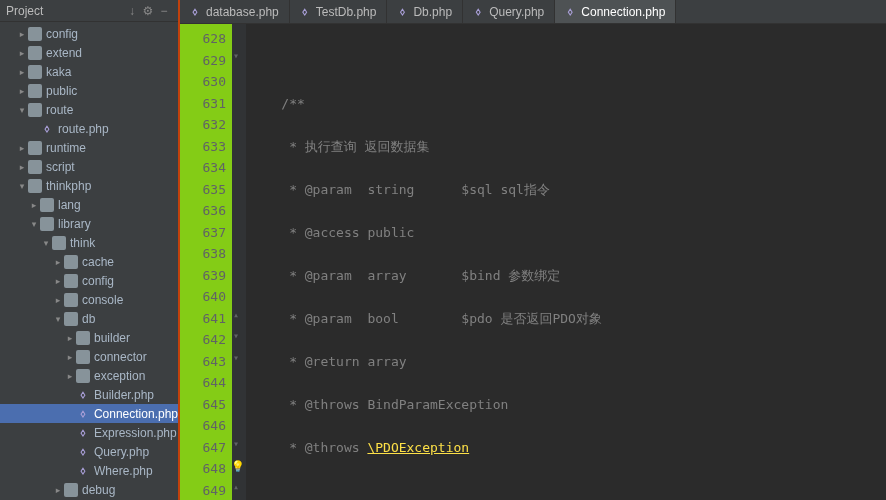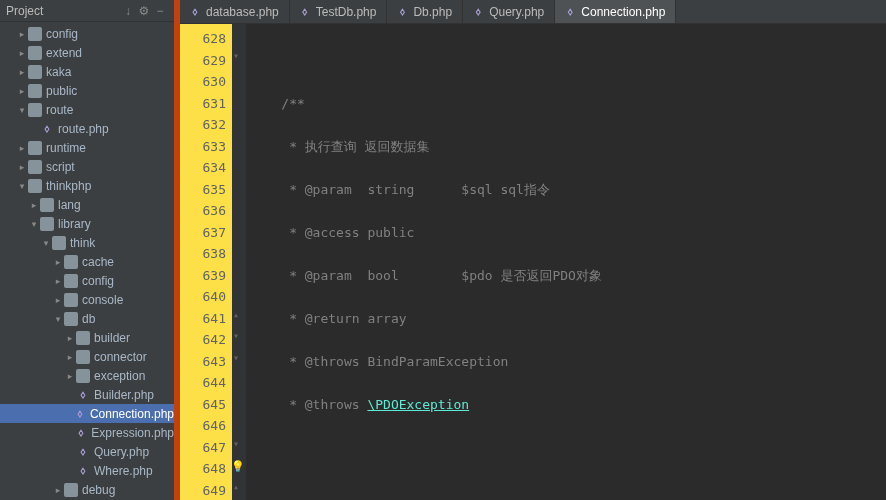--- a/index.html
+++ b/index.html
@@ -1,40 +1,40 @@
 <!DOCTYPE html>
 <html><head>
 <meta charset="utf-8">
 <style>
 * { margin: 0; padding: 0; box-sizing: border-box; }
 body { font-family: "Segoe UI", -apple-system, sans-serif; font-size: 12px; background: #2b2b2b; color: #a9b7c6; overflow: hidden; width: 886px; height: 500px; }
 .app { display: flex; height: 500px; }
-.sidebar { width: 180px; background: #3c3f41; border-right: 6px solid #c2410c; display: flex; flex-direction: column; }
+.sidebar { width: 180px; background: #3c3f41; border-right: 2px solid #c2410c; display: flex; flex-direction: column; }
 .sidebar-hdr { height: 22px; display: flex; align-items: center; padding: 0 6px; border-bottom: 1px solid #323232; background: #3c3f41; }
 .sidebar-hdr .title { flex: 1; color: #bbb; font-size: 12px; }
 .sidebar-hdr .icon { width: 16px; height: 16px; display: flex; align-items: center; justify-content: center; color: #888; cursor: pointer; }
 .tree { flex: 1; overflow: auto; padding: 2px 0; }
 .tree-node { display: flex; align-items: center; height: 19px; padding-left: 4px; cursor: pointer; white-space: nowrap; }
 .tree-node.selected { background: #4b6eaf; color: #fff; }
 .tree-node .arrow { width: 12px; display: inline-block; text-align: center; color: #888; font-size: 9px; }
 .tree-node .folder-icon { width: 14px; height: 14px; margin-right: 4px; background: #87939a; border-radius: 2px; display: inline-block; }
 .tree-node .file-icon { width: 14px; height: 14px; margin-right: 4px; display: inline-flex; align-items: center; justify-content: center; }
 .php-icon { color: #a89ed6; font-size: 11px; font-weight: bold; }
 .main { flex: 1; display: flex; flex-direction: column; background: #2b2b2b; }
 .tabs { height: 24px; display: flex; align-items: stretch; background: #3c3f41; border-bottom: 1px solid #323232; }
 .tab { display: flex; align-items: center; padding: 0 10px 0 8px; border-right: 1px solid #323232; color: #bbb; cursor: pointer; gap: 4px; }
 .tab.active { background: #4e5254; color: #fff; }
 .tab .ficon { display: inline-flex; align-items: center; justify-content: center; width: 14px; height: 14px; }
 .editor { flex: 1; display: flex; overflow: hidden; font-family: "Consolas", monospace; font-size: 13px; }
-.gutter { width: 52px; background: #fde047; text-align: right; color: #606366; padding: 4px 6px 4px 0; line-height: 21.5px; user-select: none; }
+.gutter { width: 52px; background: #84cc16; text-align: right; color: #606366; padding: 4px 6px 4px 0; line-height: 21.5px; user-select: none; }
 .gutter-marks { width: 14px; background: #313335; position: relative; }
 .code { flex: 1; padding: 4px 0 4px 4px; line-height: 21.5px; white-space: pre; overflow: hidden; position: relative; }
 .code .line { height: 21.5px; }
 .cm { color: #808080; }
-.ul { text-decoration: underline; color: #5eead4; }
+.ul { text-decoration: underline; color: #fde047; }
 .fold { position: absolute; left: 1px; color: #606366; font-size: 10px; }
 .bulb { position: absolute; left: -1px; font-size: 11px; }
 </style>
 </head>
 <body>
 
 <div class="app">
   <div class="sidebar">
     <div class="sidebar-hdr">
       <span class="title">Project</span>
@@ -227,20 +227,21 @@
         <span class="fold" style="top:414px">▾</span>
         <span class="bulb" style="top:436px">💡</span>
         <span class="fold" style="top:457px">▴</span>
       </div>
       <div class="code" id="code">
 <div class="line"><span></span></div>
 <div class="line"><span class="cm">    /**</span></div>
 <div class="line"><span class="cm">     * 执行查询 返回数据集</span></div>
 <div class="line"><span class="cm">     * @param  string      $sql sql指令</span></div>
 <div class="line"><span class="cm">     * @access public</span></div>
+<div class="line"><span class="cm">     * @param  array       $bind 参数绑定</span></div>
 <div class="line"><span class="cm">     * @param  bool        $pdo 是否返回PDO对象</span></div>
 <div class="line"><span class="cm">     * @return array</span></div>
 <div class="line"><span class="cm">     * @throws BindParamException</span></div>
 <div class="line"><span class="cm">     * @throws </span><span class="cm ul">\PDOException</span></div>
 
 
 
 
 
 

